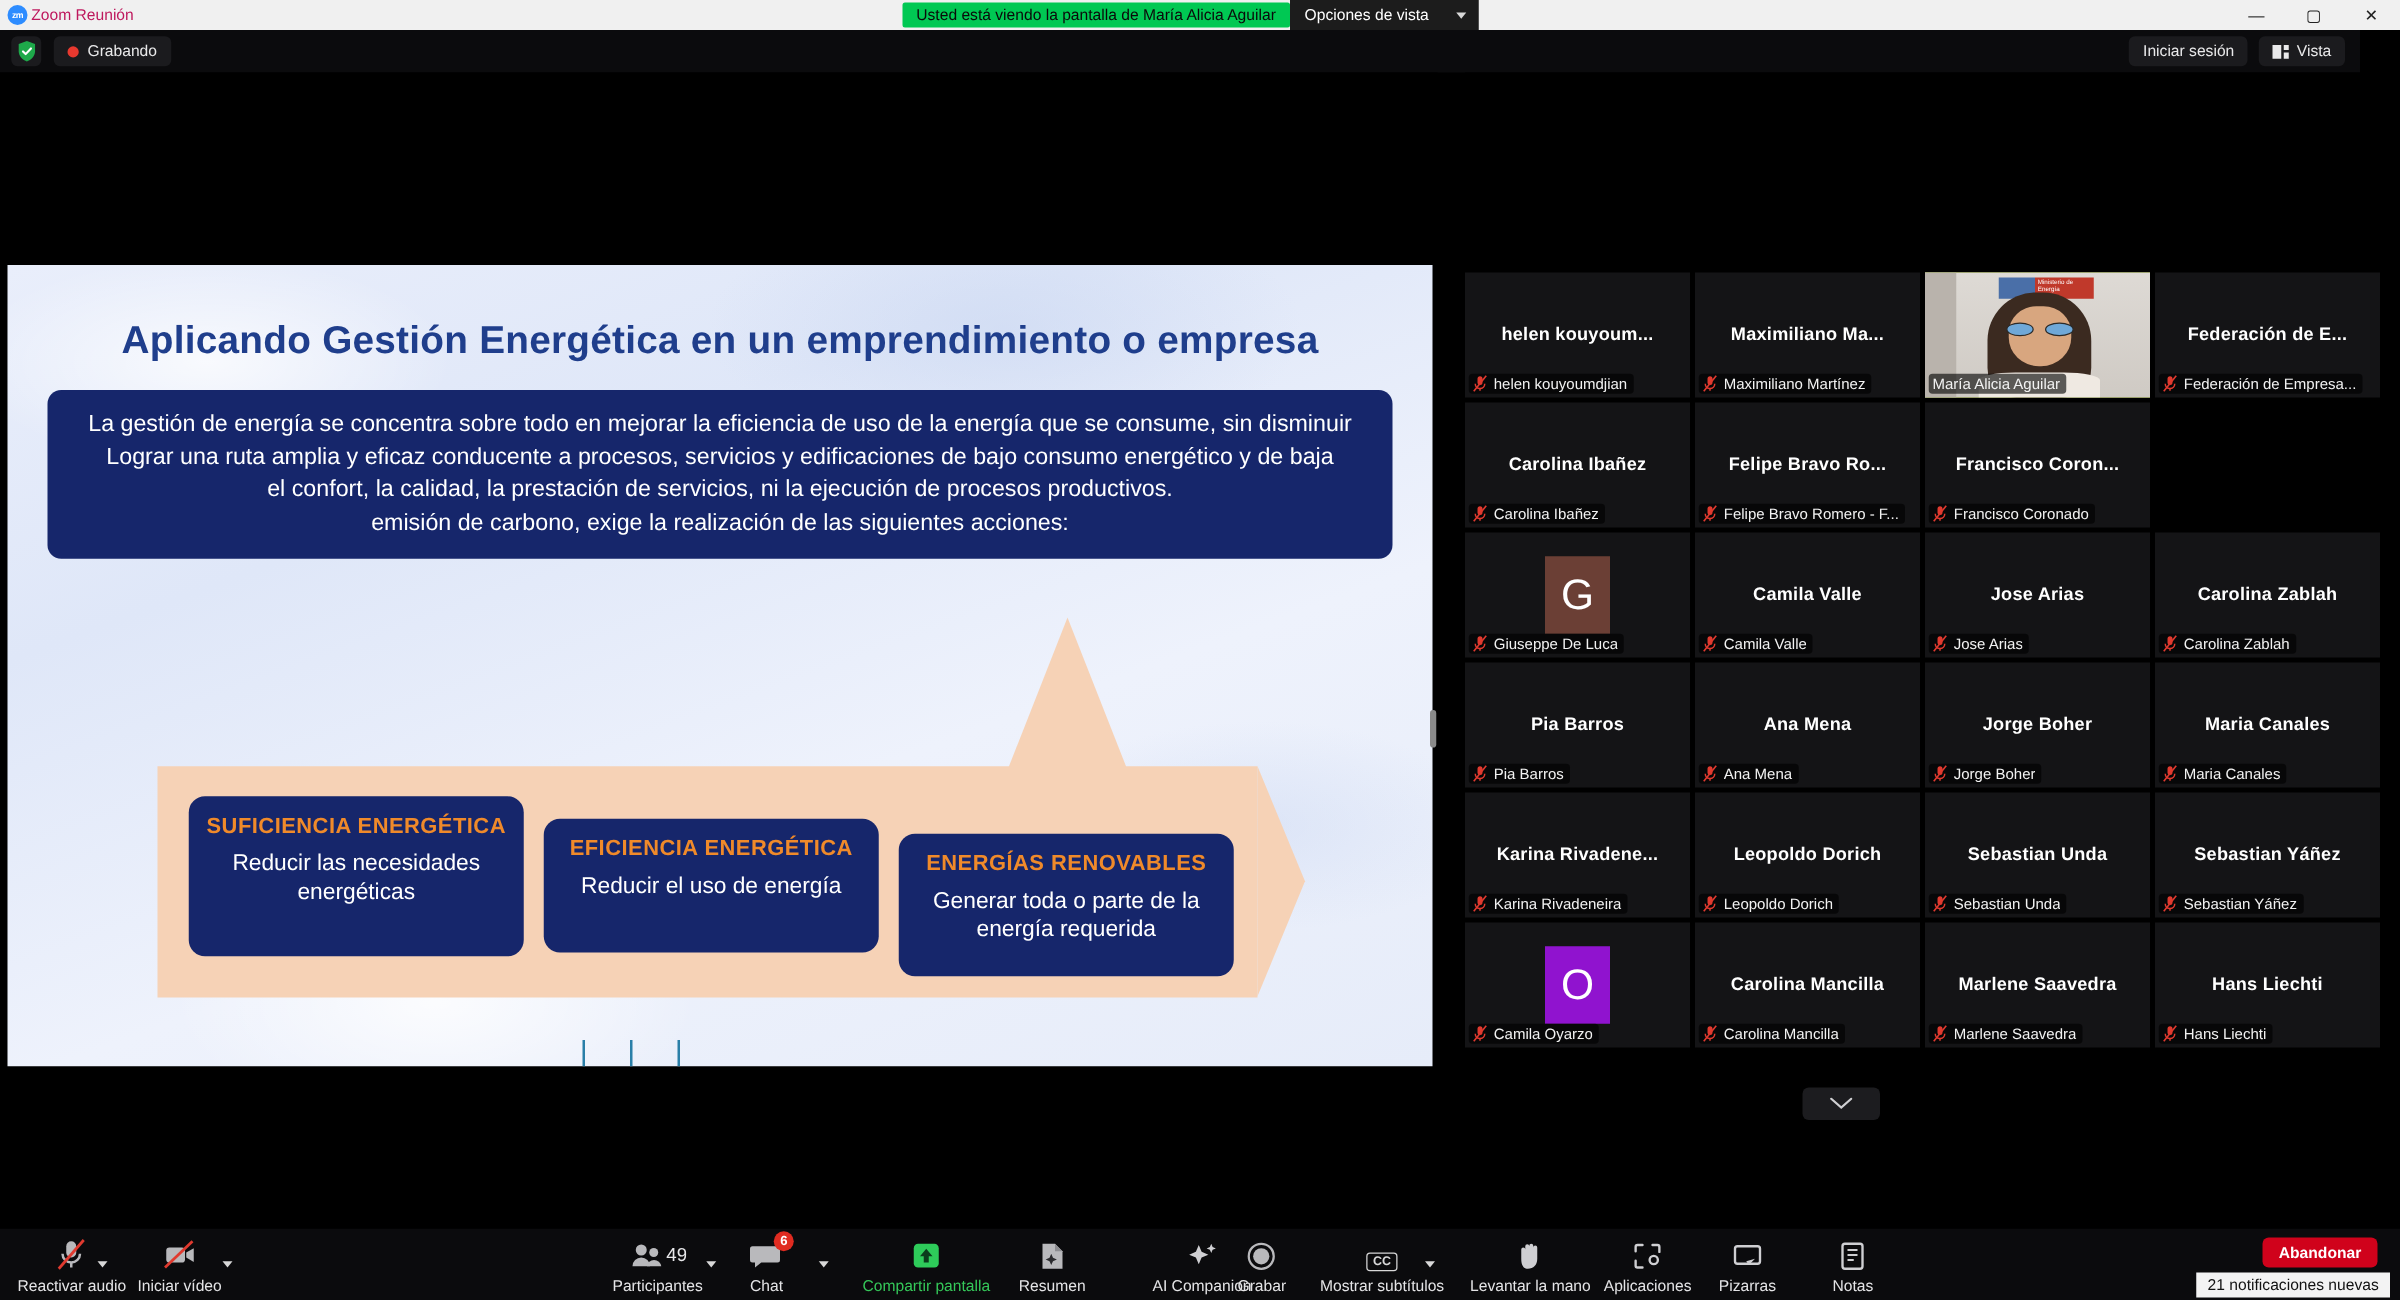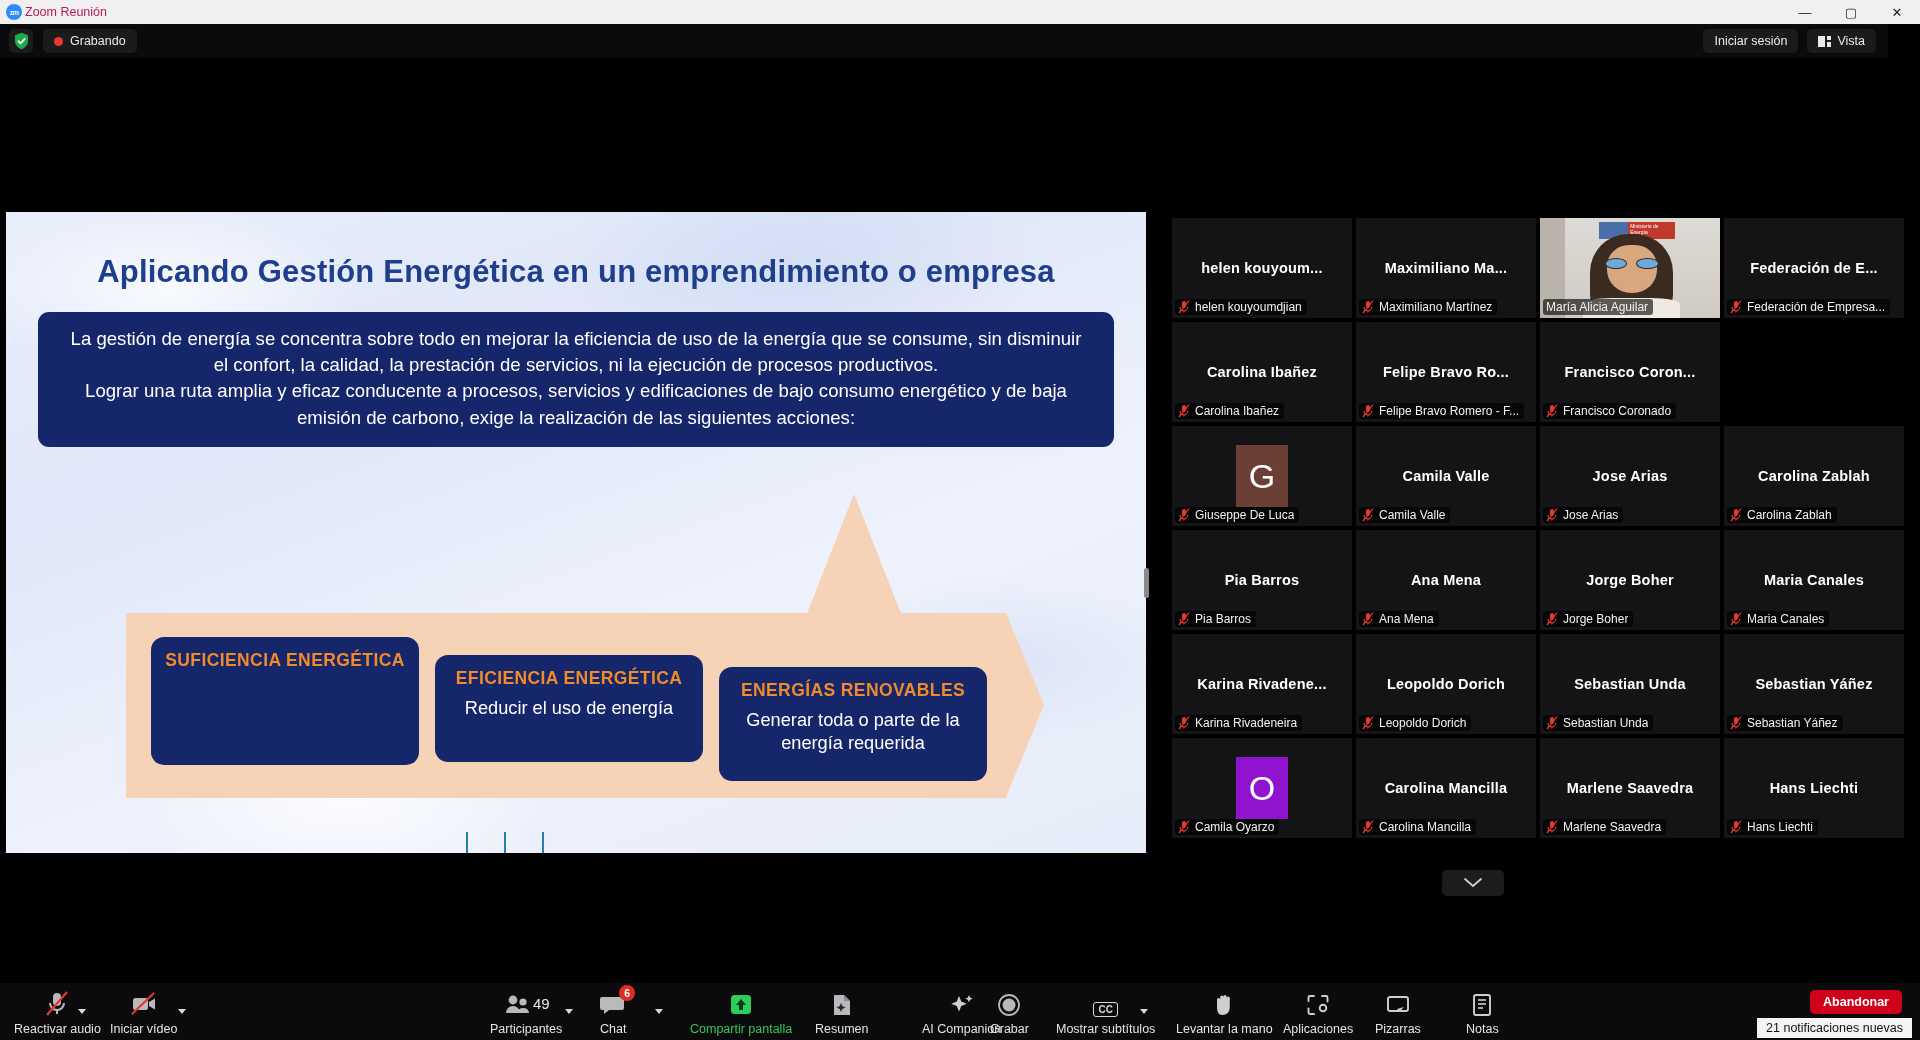--- a/index.html
+++ b/index.html
@@ -199,20 +199,27 @@
   .cc-box { border: 1.6px solid #d8d8d8; border-radius: 3px; font-size: 10px; font-weight: bold; padding: 1px 4px; color: #d8d8d8; }
 </style>
 </head>
 <body>
 
 <div class="app">
 
   <div class="titlebar">
     <div class="tb-logo">zm</div>
     <div class="tb-title">Zoom Reunión</div>
+    <div class="tb-center">
+      <div class="share-banner">Usted está viendo la pantalla de María Alicia Aguilar</div>
+      <div class="view-opts">
+        <span>Opciones de vista</span>
+        <span class="chev-d"></span>
+      </div>
+    </div>
     <div class="tb-winbtns">
       <div class="winbtn">—</div>
       <div class="winbtn">▢</div>
       <div class="winbtn close">✕</div>
     </div>
   </div>
 
   <div class="topbar2">
     <div class="shield-wrap">
       <svg class="shield" viewBox="0 0 20 22">
@@ -239,32 +246,33 @@
     </div>
   </div>
 
   <div class="stage">
     <div class="slide">
 
       <div class="slide-title">Aplicando Gestión Energética en un emprendimiento o empresa</div>
 
       <div class="intro-box">
         <p>La gestión de energía se concentra sobre todo en mejorar la eficiencia de uso de la energía que se consume, sin disminuir</p>
+        <p>Lograr una ruta amplia y eficaz conducente a procesos, servicios y edificaciones de bajo consumo energético y de baja</p>
         <p>el confort, la calidad, la prestación de servicios, ni la ejecución de procesos productivos.</p>
-        <p>Lograr una ruta amplia y eficaz conducente a procesos, servicios y edificaciones de bajo consumo energético y de baja</p>
         <p>emisión de carbono, exige la realización de las siguientes acciones:</p>
       </div>
 
       <div class="arrow-up"></div>
       <div class="arrow-band"></div>
       <div class="arrow-head"></div>
 
       <div class="cardrow">
         <div class="card" id="card1">
           <div class="hd">SUFICIENCIA  ENERGÉTICA</div>
+          <div class="bd">Reducir las necesidades energéticas</div>
         </div>
         <div class="card" id="card2">
           <div class="hd">EFICIENCIA  ENERGÉTICA</div>
           <div class="bd">Reducir el uso de energía</div>
         </div>
         <div class="card" id="card3">
           <div class="hd">ENERGÍAS  RENOVABLES</div>
           <div class="bd">Generar toda o parte de la energía requerida</div>
         </div>
       </div>

